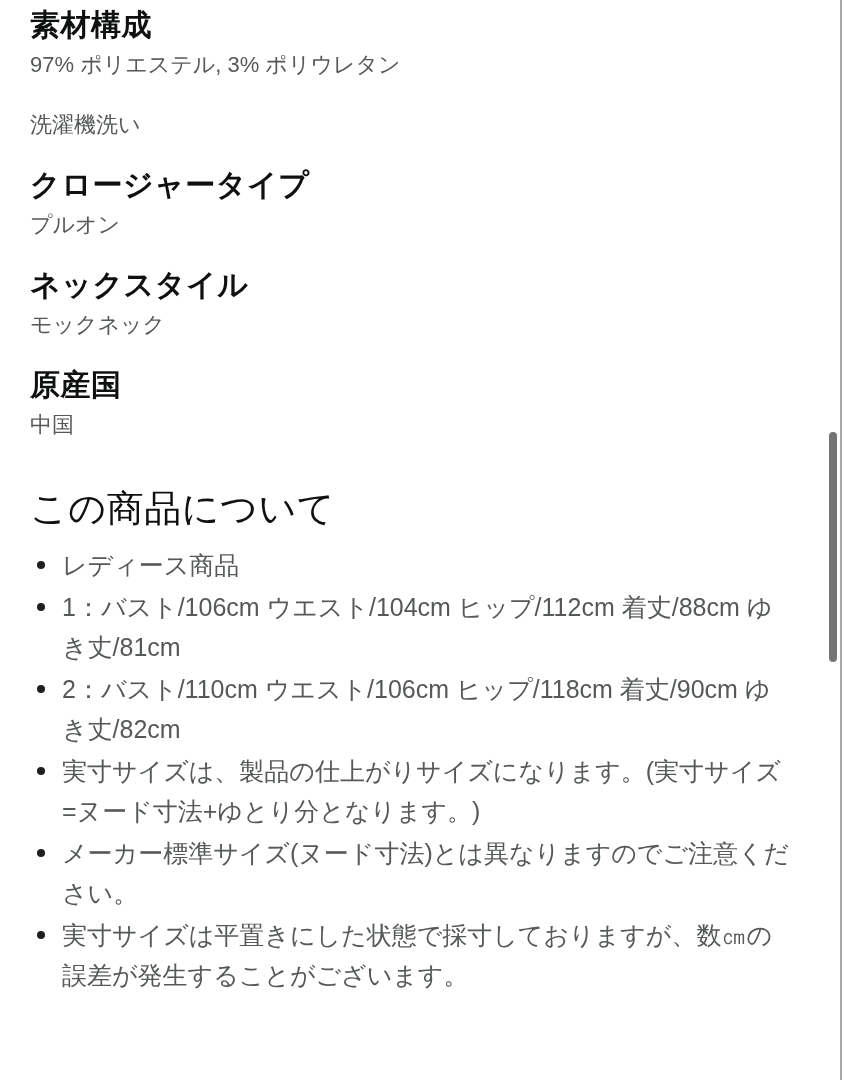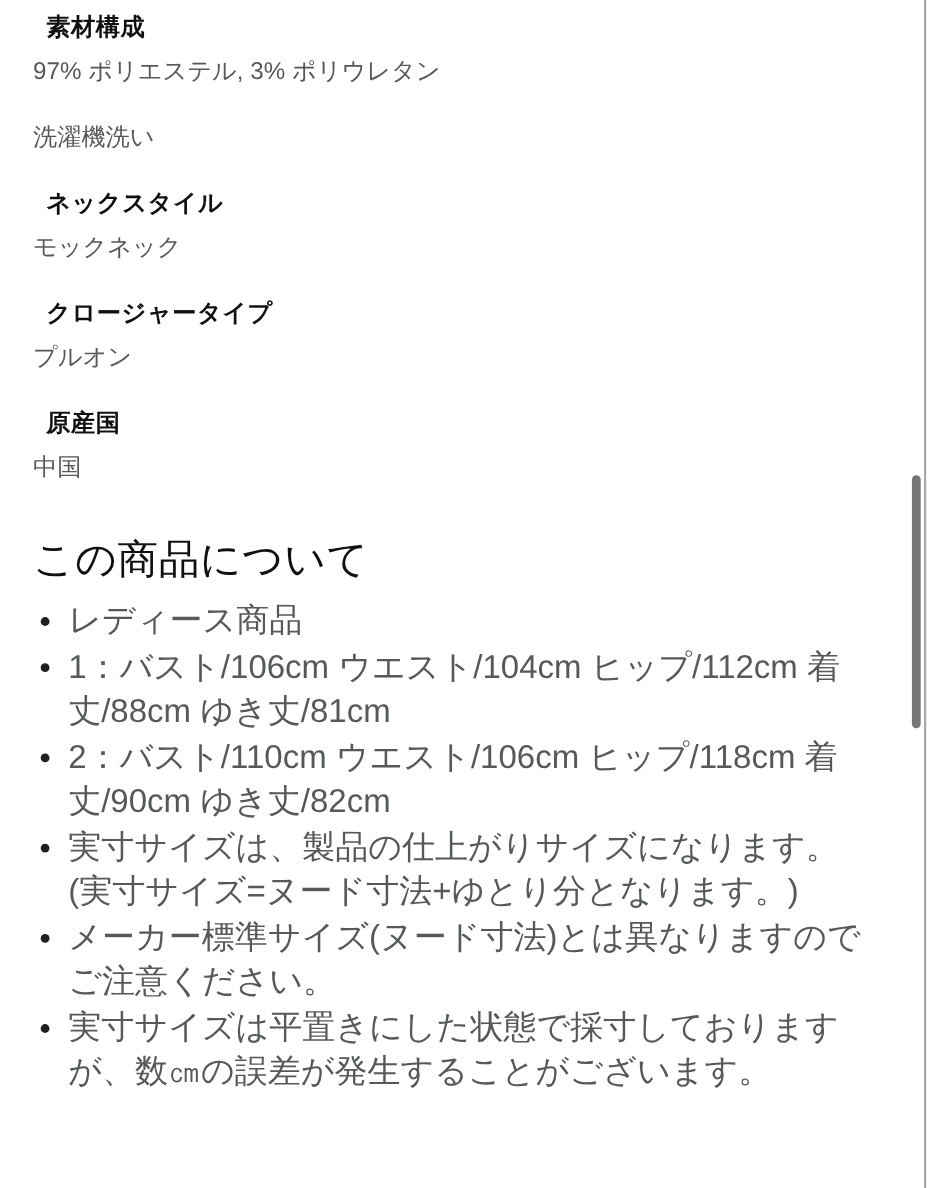--- a/index.html
+++ b/index.html
@@ -14,26 +14,25 @@
     position: relative;
     width: 844px; height: 1080px;
     background: #ffffff;
   }
   .content {
     padding: 5px 52px 0 30px;
   }
   
   .detail-row { margin-bottom: 20px; }
   .detail-label {
-    font-size: 22px;
+    font-size: 30px;
     font-weight: 700;
     line-height: 40px;
     color: #0f1111;
     letter-spacing: 0.5px;
-    margin-left: 12px;
   }
   .detail-value {
     font-size: 22px;
     line-height: 40px;
     color: #565959;
   }
   
   .about-heading {
     font-size: 37px;
     font-weight: 400;
@@ -42,21 +41,21 @@
     margin: 40px 0 12px 0;
     letter-spacing: 0.5px;
   }
   ul.about-list {
     margin: 0; padding: 0;
     list-style: none;
   }
   ul.about-list li {
     position: relative;
     padding-left: 32px;
-    font-size: 30px;
+    font-size: 25px;
     line-height: 40px;
     color: #565959;
     margin-bottom: 2px;
     overflow-wrap: break-word;
   }
   .bullet-dot {
     position: absolute;
     left: 7px; top: 16px;
     width: 8px; height: 8px;
     border-radius: 50%;
@@ -89,27 +88,27 @@
       <div class="detail-row">
         <div class="detail-label">素材構成</div>
         <div class="detail-value">97% ポリエステル, 3% ポリウレタン</div>
       </div>
 
       <div class="detail-row">
         <div class="detail-value">洗濯機洗い</div>
       </div>
 
       <div class="detail-row">
-        <div class="detail-label">ネックスタイル</div>
-        <div class="detail-value">モックネック</div>
+        <div class="detail-label">クロージャータイプ</div>
+        <div class="detail-value">プルオン</div>
       </div>
 
       <div class="detail-row">
-        <div class="detail-label">クロージャータイプ</div>
-        <div class="detail-value">プルオン</div>
+        <div class="detail-label">ネックスタイル</div>
+        <div class="detail-value">モックネック</div>
       </div>
 
       <div class="detail-row">
         <div class="detail-label">原産国</div>
         <div class="detail-value">中国</div>
       </div>
 
     </div>
 
     <div>

